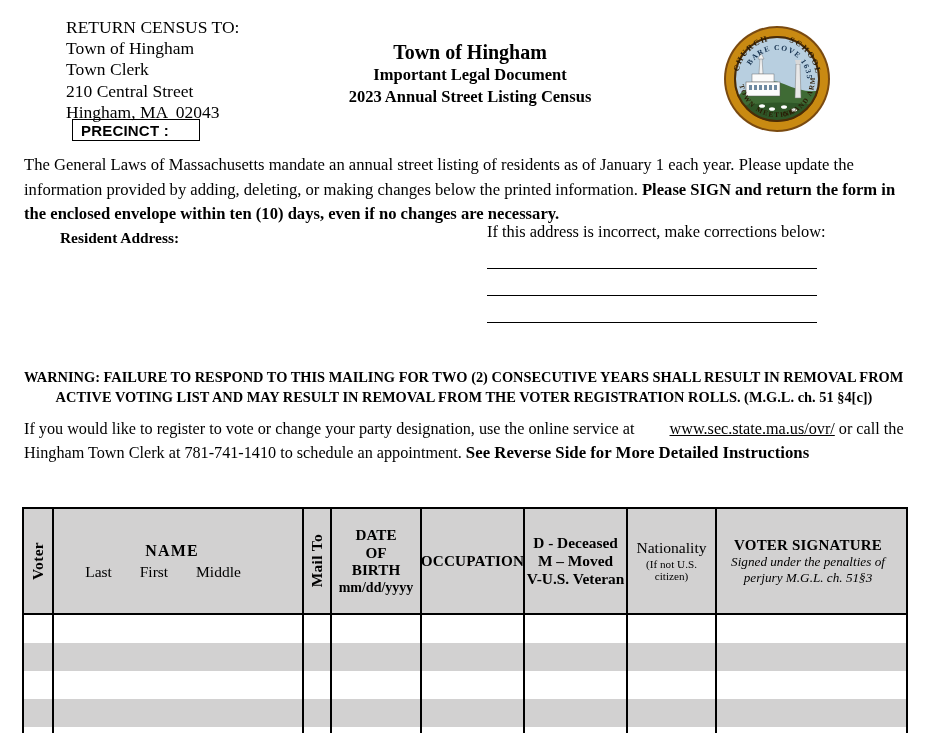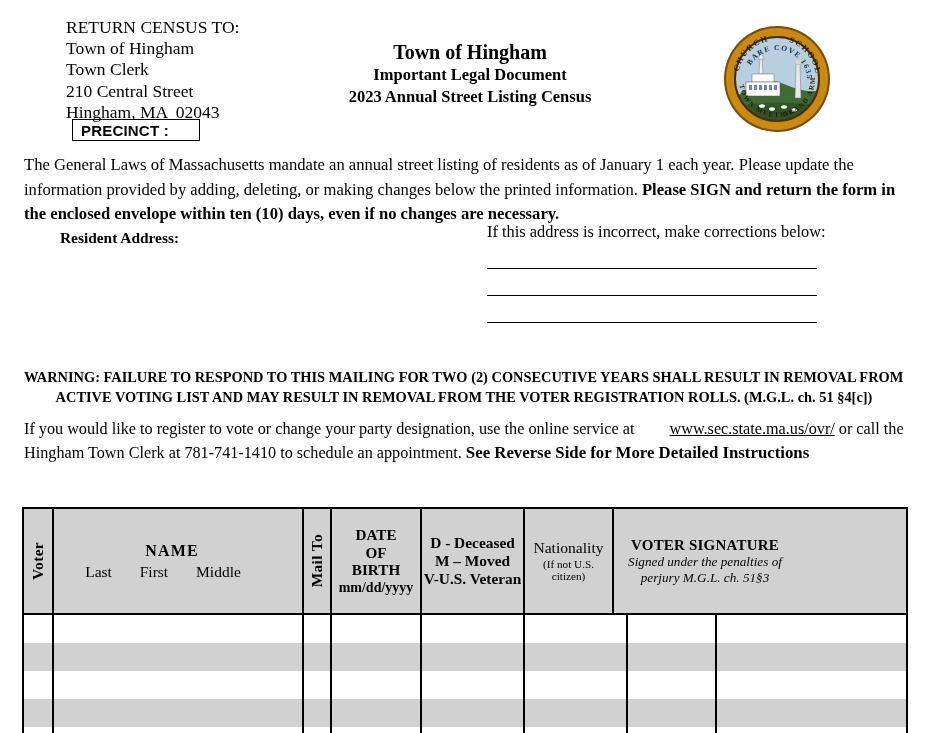--- a/index.html
+++ b/index.html
@@ -365,20 +365,23 @@
 
     <div class="th col-dob">
       <span class="dob-head">
         <span>DATE</span><br>
         <span>OF</span><br>
         <span>BIRTH</span>
         <span class="fmt">mm/dd/yyyy</span>
       </span>
     </div>
 
+    <div class="th col-occ">
+      <span class="occ-head">OCCUPATION</span>
+    </div>
 
     <div class="th col-dmv">
       <span class="dmv-head">
         <span>D - Deceased</span>
         <span>M – Moved</span>
         <span>V-U.S. Veteran</span>
       </span>
     </div>
 
     <div class="th col-nat">

